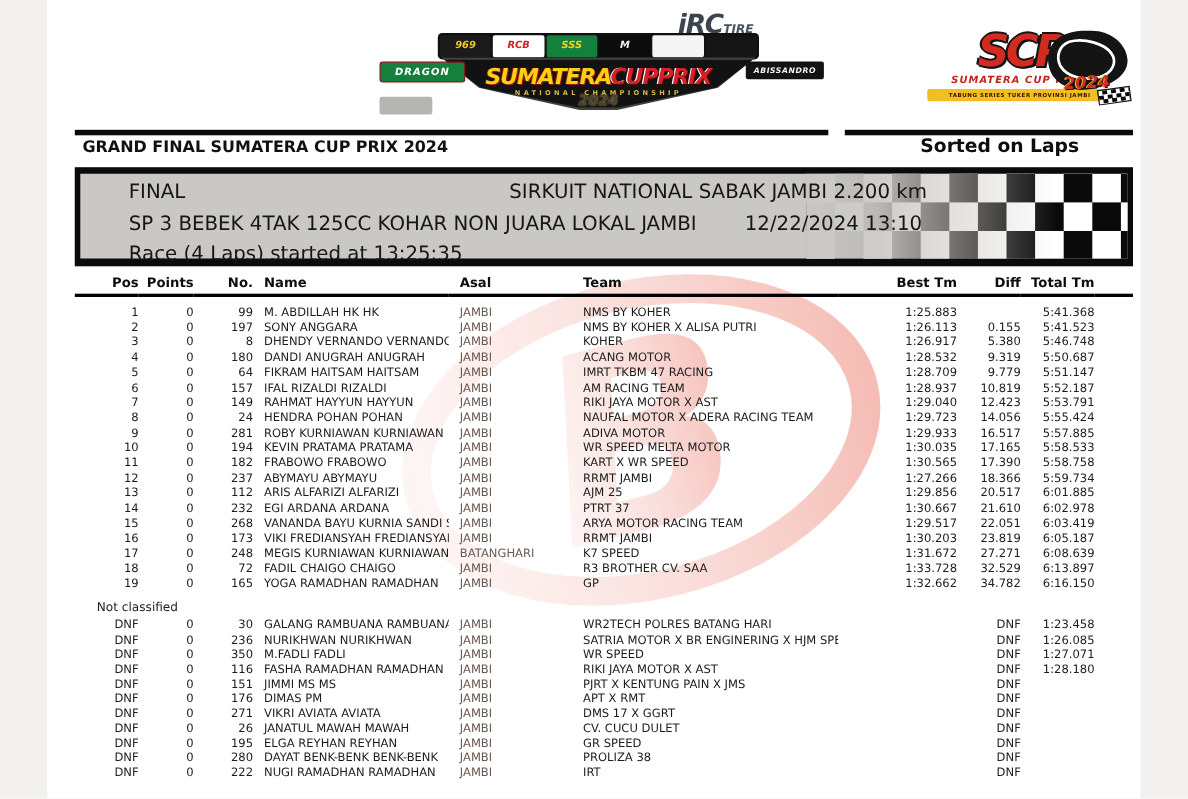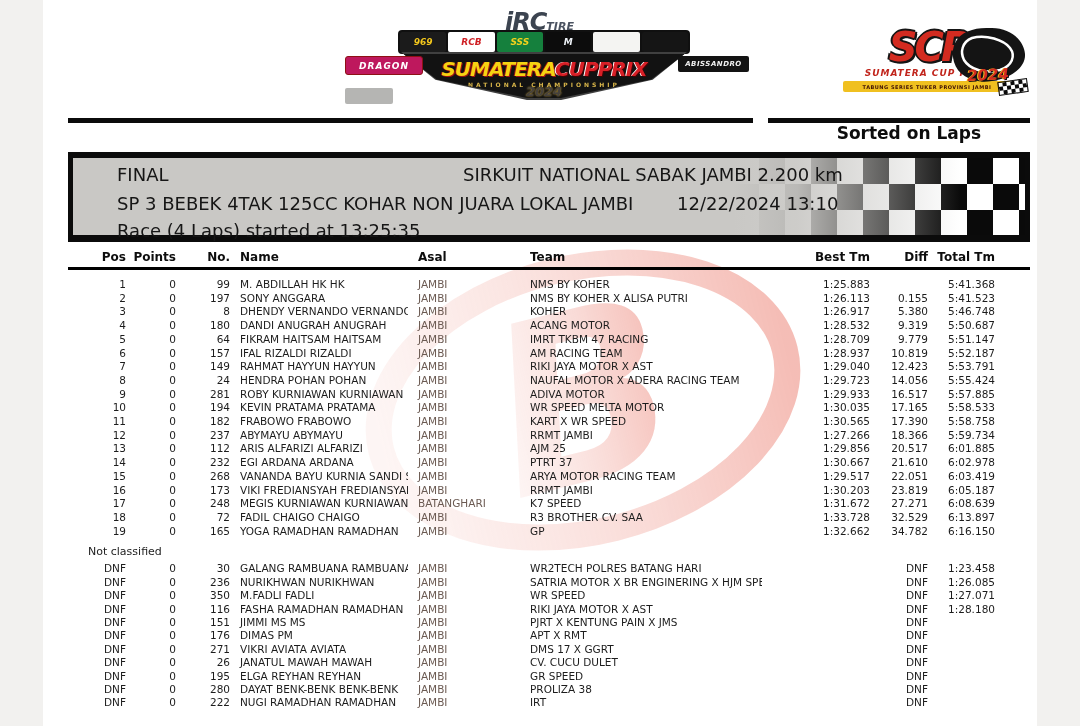--- a/index.html
+++ b/index.html
@@ -2,21 +2,21 @@
 <html><head>
 <meta charset="utf-8">
 <style>
   * { margin:0; padding:0; box-sizing:border-box; }
   html,body { width:1080px; height:726px; overflow:hidden; }
   body { font-family:"DejaVu Sans", sans-serif; background:#f2f1ef; color:#1a1a1a; }
   #stage { position:relative; width:1080px; height:726px; background:#f2f1ef; }
   #doc { position:absolute; left:43px; top:0; width:994px; height:726px; background:#ffffff; }
 
   
-  .irc-logo { position:absolute; left:462px; top:8px; width:180px; text-align:left;
+  .irc-logo { position:absolute; left:462px; top:8px; width:180px; text-align:right;
     font-style:italic; font-weight:bold; font-size:24px; color:#3c4450; letter-spacing:-1px; }
   .irc-logo .tire { font-size:11px; letter-spacing:0; color:#4a5260; }
 
   .sponsor-bar { position:absolute; left:355px; top:30px; width:292px; height:24px;
     background:#101010; border-radius:4px; display:flex; align-items:center; gap:2px; padding:2px; }
   .chip { flex:1; height:20px; border-radius:2px; display:flex; align-items:center; justify-content:center;
     font-size:9px; font-weight:bold; font-style:italic; }
   .chip:nth-child(1){ background:#1b1b1b; color:#f4c81c; }
   .chip:nth-child(2){ background:#ffffff; color:#cf1f24; }
   .chip:nth-child(3){ background:#15803d; color:#f4d21c; }
@@ -31,21 +31,21 @@
     background:#121212; text-align:center;
     clip-path:polygon(0 0,100% 0,88% 58%,56% 100%,44% 100%,12% 58%); }
   .shield-line1 { margin-top:3px; font-size:20px; font-weight:bold; font-style:italic; letter-spacing:-1px; }
   .shield-line1 .w1 { color:#f5d312; text-shadow:1px 1px 0 #a01313, -1px 0 0 #a01313; }
   .shield-line1 .w2 { color:#d81f26; text-shadow:1px 1px 0 #3d0505, -1px 0 0 #fff; }
   .shield-line2 { font-size:6px; letter-spacing:3px; color:#d9b64a; font-weight:bold; }
   .shield-year { position:absolute; left:358px; top:84px; width:286px; text-align:center;
     font-size:13px; font-weight:bold; font-style:italic; color:#44403c;
     text-shadow:0 0 2px #c9a43c; }
 
-  .tab-left { position:absolute; left:302px; top:56px; width:78px; height:19px; background:#be185d;
+  .tab-left { position:absolute; left:302px; top:56px; width:78px; height:19px; background:#15803d;
     border:1px solid #8e1114; border-radius:3px; color:#fff; font-size:9px; font-weight:bold;
     font-style:italic; display:flex; align-items:center; justify-content:center; letter-spacing:1px; }
   .tab-right { position:absolute; left:635px; top:56px; width:71px; height:16px; background:#131313;
     border-radius:2px; color:#f2f2f2; font-size:7px; font-weight:bold; font-style:italic;
     display:flex; align-items:center; justify-content:center; letter-spacing:0.5px; }
   .chip-gray { position:absolute; left:302px; top:88px; width:48px; height:16px; background:#b5b5b3;
     border-radius:2px; }
 
   
   .scp-word { position:absolute; left:800px; top:24px; width:170px; text-align:center;
@@ -141,20 +141,21 @@
     <div class="scp-tag">TABUNG SERIES TUKER PROVINSI JAMBI</div>
     <svg class="scp-track" width="82" height="60" viewBox="0 0 82 60">
       <path d="M24,4 C8,8 2,22 6,36 C10,50 26,58 44,55 C62,52 78,42 77,28 C76,14 62,2 44,2 C36,2 30,2 24,4 Z" fill="#141414"></path>
       <path d="M24,12 C14,16 12,26 16,34 C22,44 38,48 52,44 C64,40 68,30 62,22 C56,14 38,8 24,12 Z" fill="none" stroke="#ffffff" stroke-width="2.5"></path>
     </svg>
     <div class="scp-year">2024</div>
     <div class="scp-flag"></div>
 
     <div class="rule" style="left:25px; top:118px; width:685px; height:5px;"></div>
     <div class="rule" style="left:725px; top:118px; width:262px; height:5px;"></div>
+    <div class="title-left">GRAND FINAL SUMATERA CUP PRIX 2024</div>
     <div class="title-right">Sorted on Laps</div>
 
     <div class="infobox">
       <div class="checker"></div>
       <div class="ib-line ib-final">FINAL</div>
       <div class="ib-line ib-circuit">SIRKUIT NATIONAL SABAK JAMBI 2.200 km</div>
       <div class="ib-line ib-class">SP 3 BEBEK 4TAK 125CC KOHAR NON JUARA LOKAL JAMBI</div>
       <div class="ib-line ib-datetime">12/22/2024 13:10</div>
       <div class="ib-line ib-race">Race (4 Laps) started at 13:25:35</div>
     </div>

